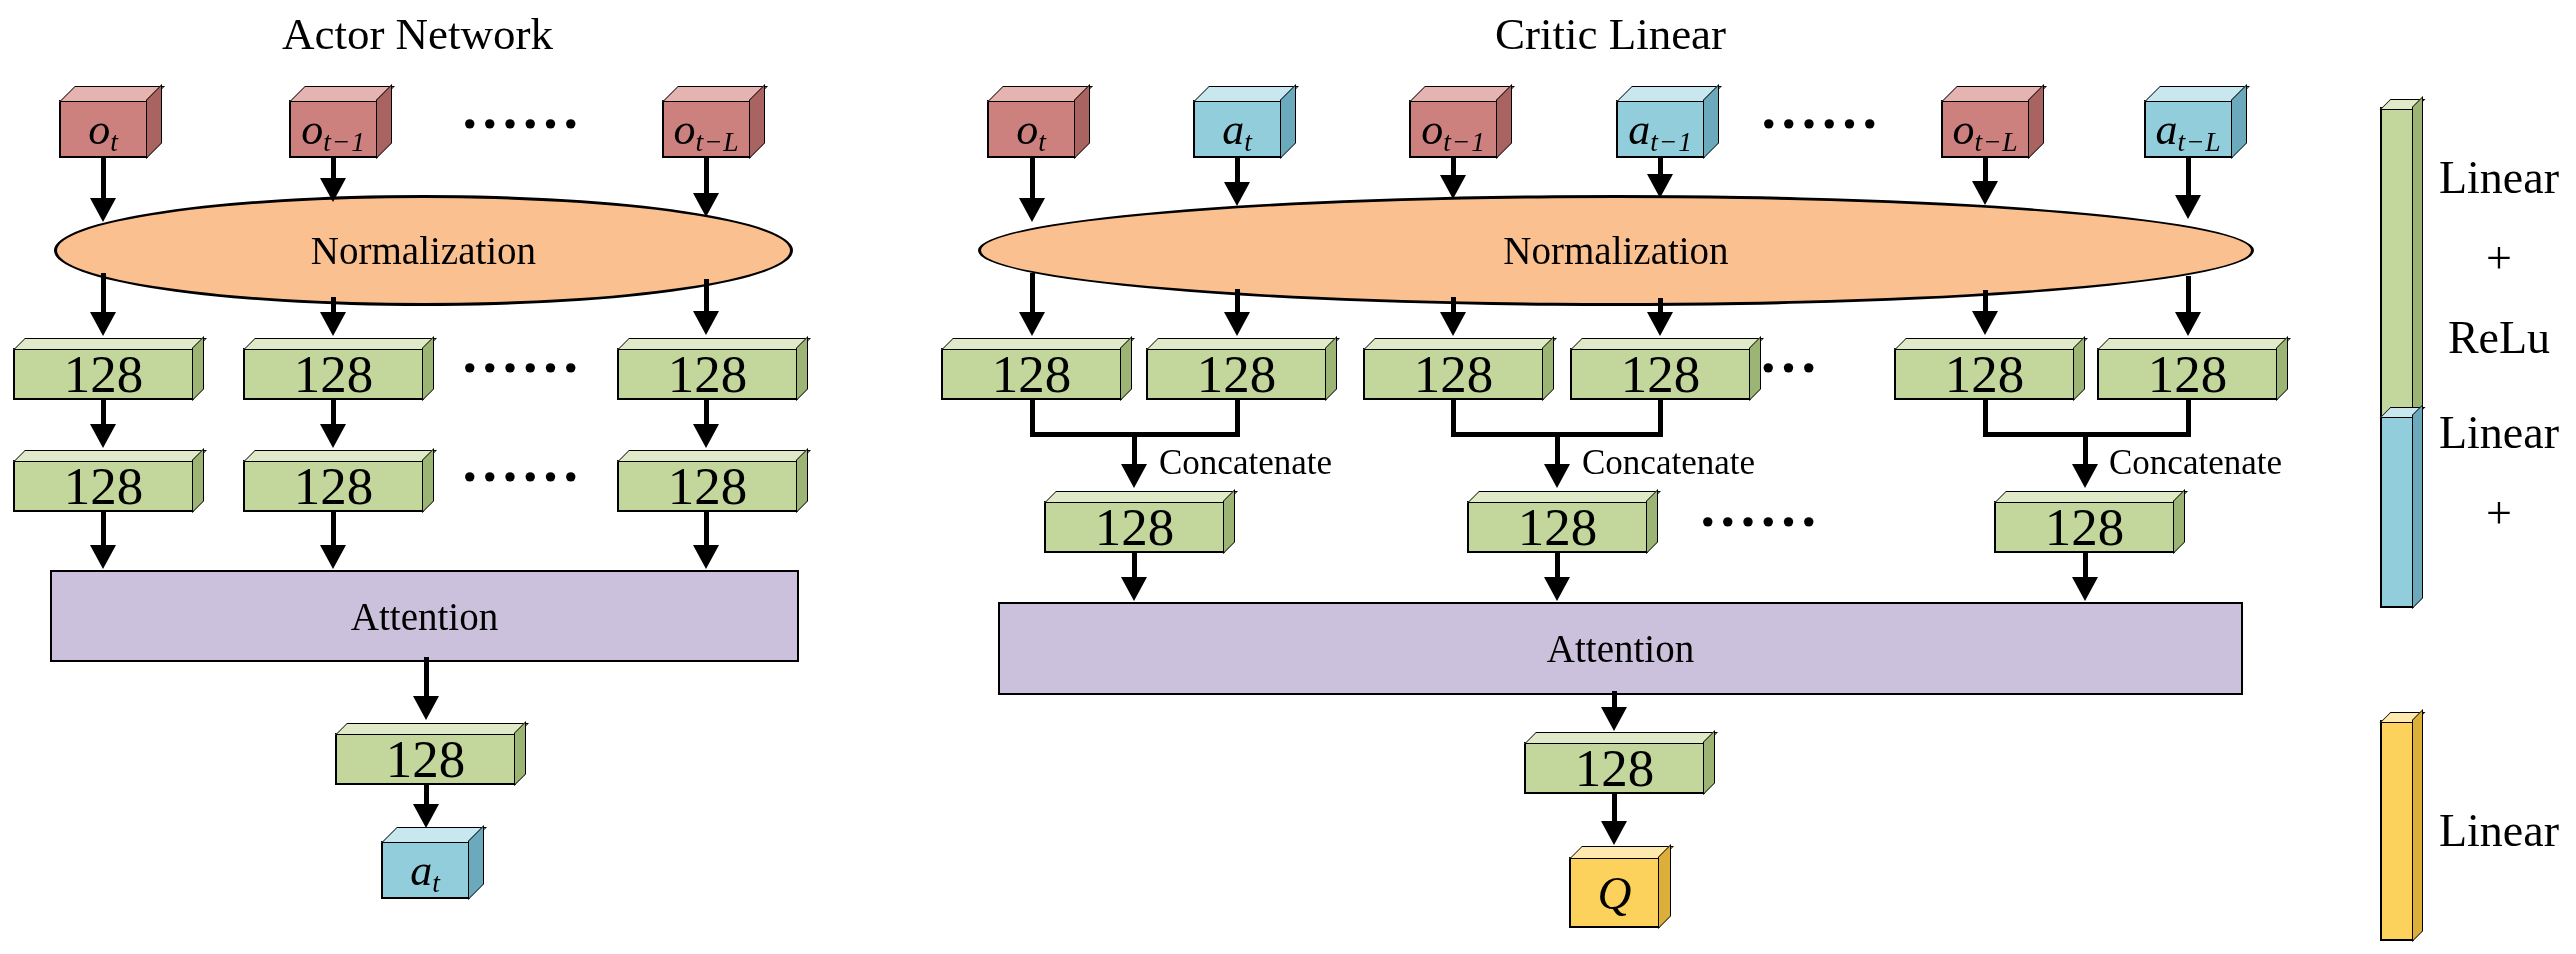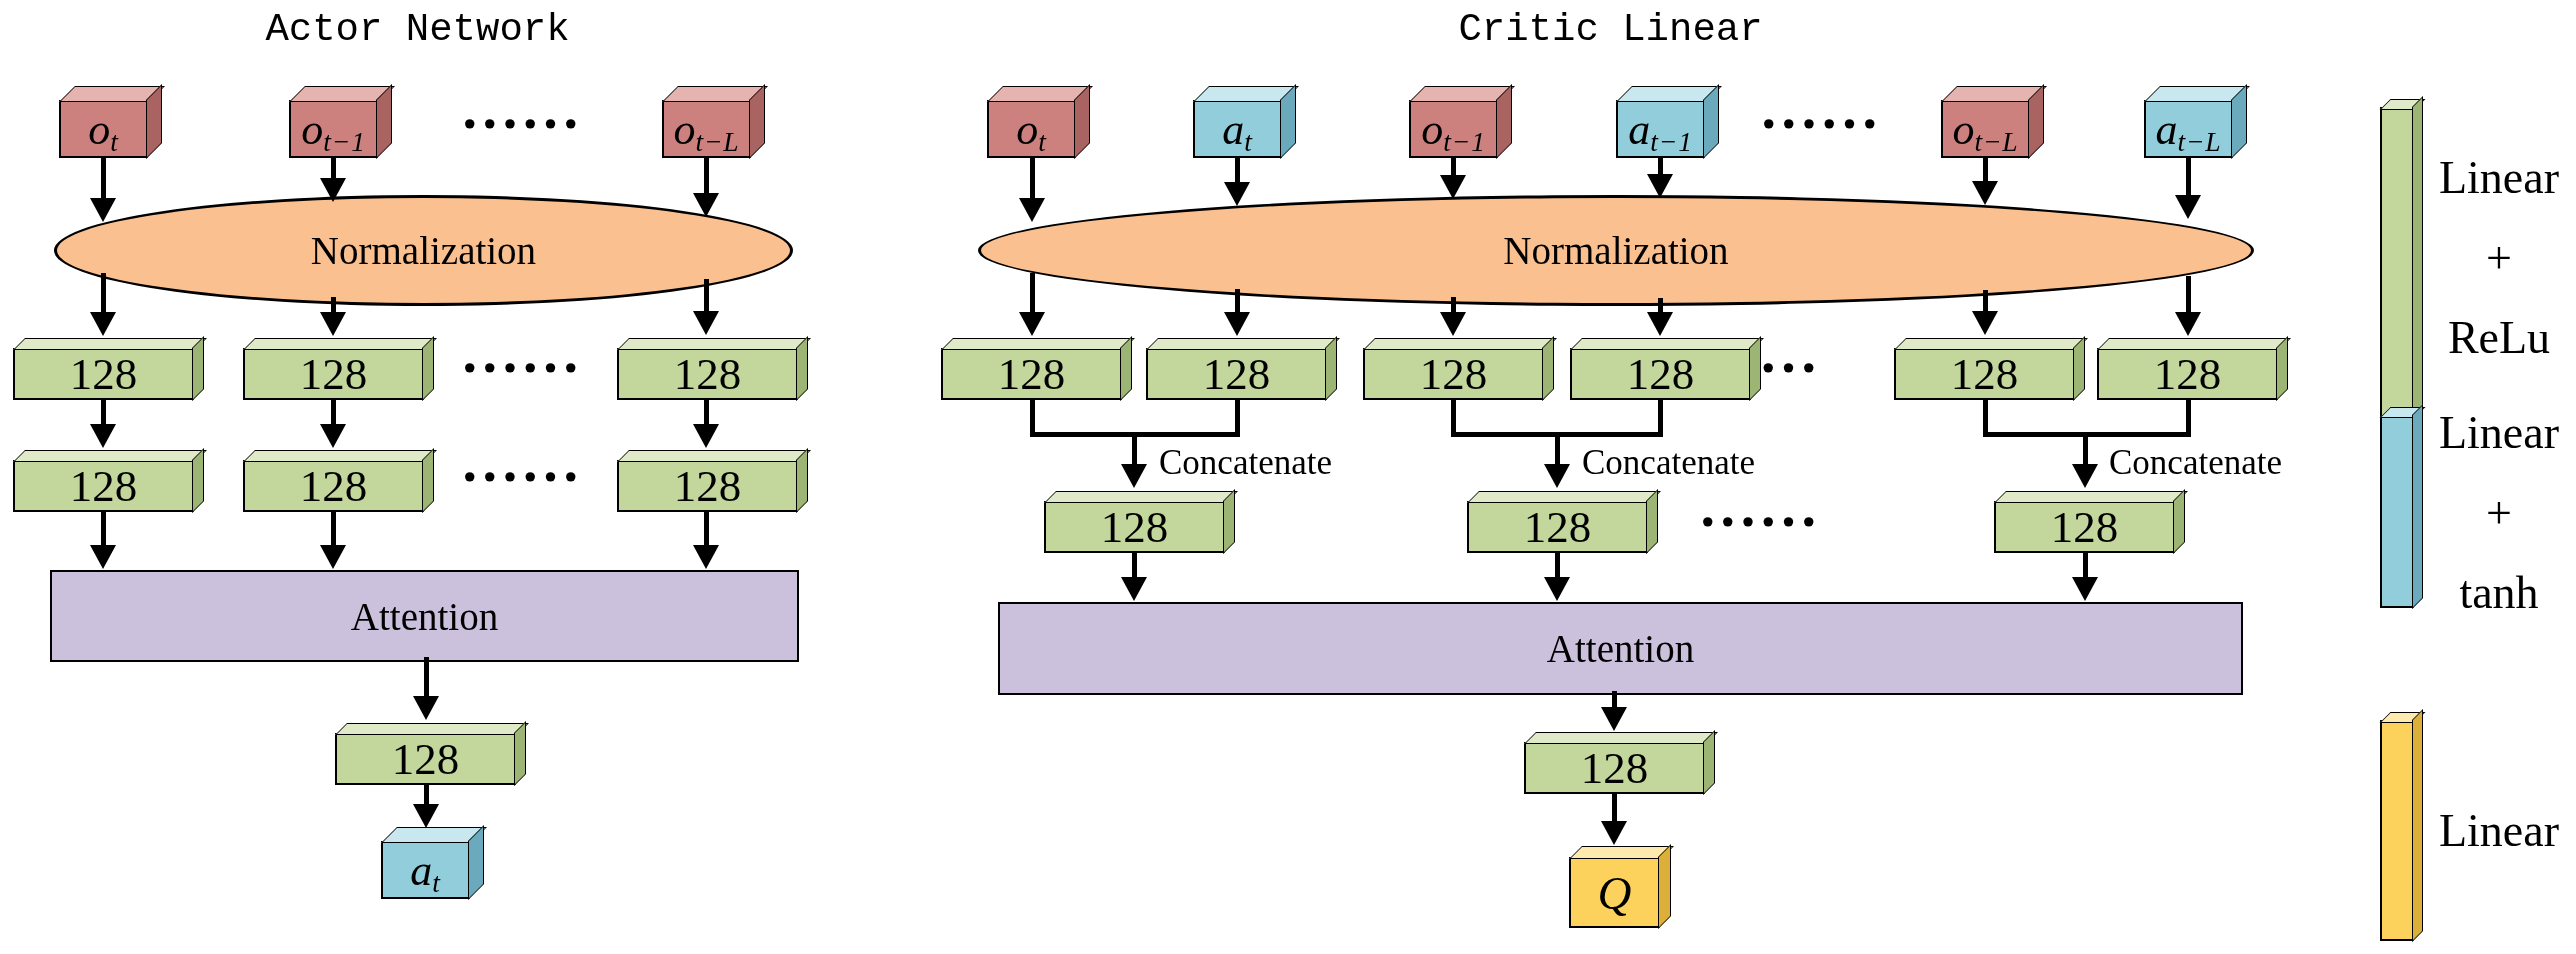--- a/index.html
+++ b/index.html
@@ -13,38 +13,38 @@
       background:var(--topc);border:1.6px solid #000;box-sizing:border-box;
       transform:skewX(-45deg);transform-origin:left bottom;}
   .b3::after{content:"";position:absolute;left:100%;top:-2.4px;width:var(--d);height:calc(100% + 4.9px);
       background:var(--sidec);border:1.6px solid #000;box-sizing:border-box;
       transform:skewY(-45deg);transform-origin:left top;}
   .red   {--face:#cc817f;--topc:#e5b4b1;--sidec:#a96462;}
   .green {--face:#c3d69b;--topc:#e0eac9;--sidec:#9cb474;}
   .blue  {--face:#92cddc;--topc:#c9e7ef;--sidec:#6ba9bc;}
   .yellow{--face:#fcd25c;--topc:#fee9af;--sidec:#dcae3a;}
 
-  .num{font-size:45px;}
+  .num{font-size:53px;}
   .mathwrap{display:flex;align-items:center;}
   .m {font-style:italic;font-size:44px;}
   .ms{font-style:italic;font-size:27.6px;position:relative;top:13px;letter-spacing:0.8px;}
 
   
   .arr{position:absolute;width:4.9px;background:#000;}
   .arr::after{content:"";position:absolute;left:50%;bottom:-24px;transform:translateX(-50%);
       width:0;height:0;border-left:13px solid transparent;border-right:13px solid transparent;
       border-top:24px solid #000;}
   .ln{position:absolute;background:#000;}
 
   
   .ellipse{position:absolute;border:3.2px solid #000;border-radius:50%;background:#fac090;
       display:flex;align-items:center;justify-content:center;font-size:39px;z-index:1;}
   .attn{position:absolute;background:#ccc1dc;border:2.4px solid #000;
       display:flex;align-items:center;justify-content:center;font-size:39px;}
-  .title{position:absolute;font-size:39px;text-align:center;font-family:Liberation Mono, monospace;}
+  .title{position:absolute;font-size:45px;text-align:center;}
   .dots{position:absolute;height:57px;display:flex;align-items:flex-end;justify-content:center;
       font-weight:bold;font-size:58px;letter-spacing:5.7px;}
   .conlbl{position:absolute;font-size:35px;}
   .legtxt{position:absolute;width:154px;text-align:center;font-size:46px;line-height:80px;}
   .arr,.ln{z-index:2;}
   .b3{z-index:3;}
 </style>
 </head>
 <body>
 
@@ -253,21 +253,20 @@
   <div class="legtxt" style="left:2422px;top:138px">
     <div>Linear</div>
     <div>+</div>
     <div>ReLu</div>
   </div>
 
   <div class="b3 blue" style="left:2380px;top:415px;width:34px;height:193px;--d:10.5px"></div>
   <div class="legtxt" style="left:2422px;top:393px">
     <div>Linear</div>
     <div>+</div>
-    <div>tanh</div>
   </div>
 
   <div class="b3 yellow" style="left:2380px;top:720px;width:34px;height:221px;--d:10.5px"></div>
   <div class="legtxt" style="left:2422px;top:791px">
     <div>Linear</div>
   </div>
 
 </div>
 
 

